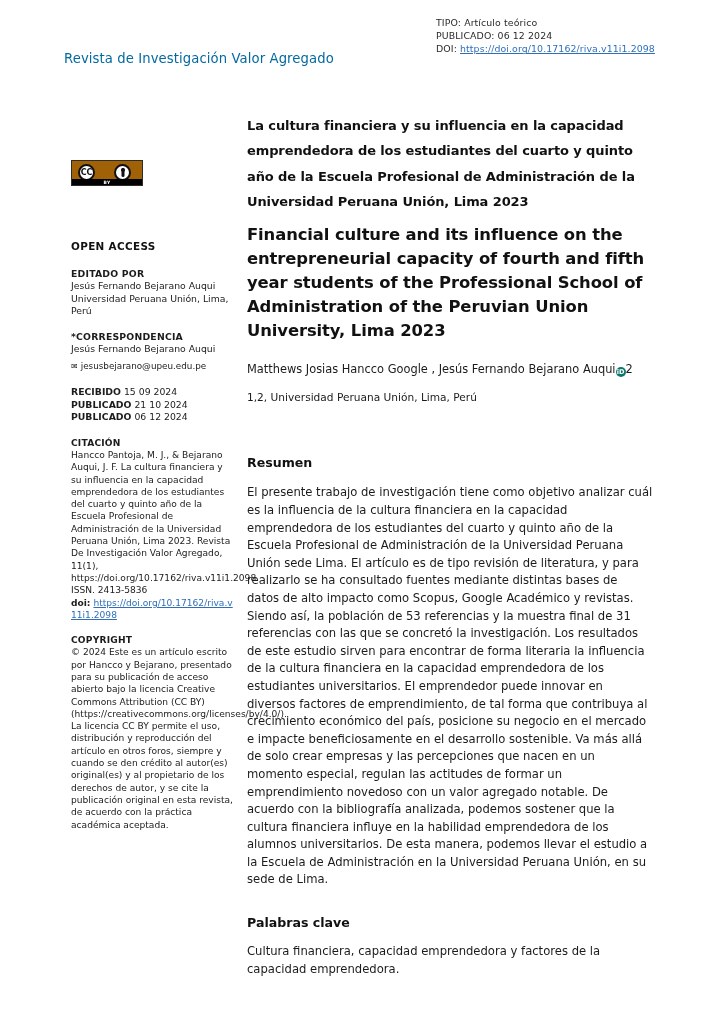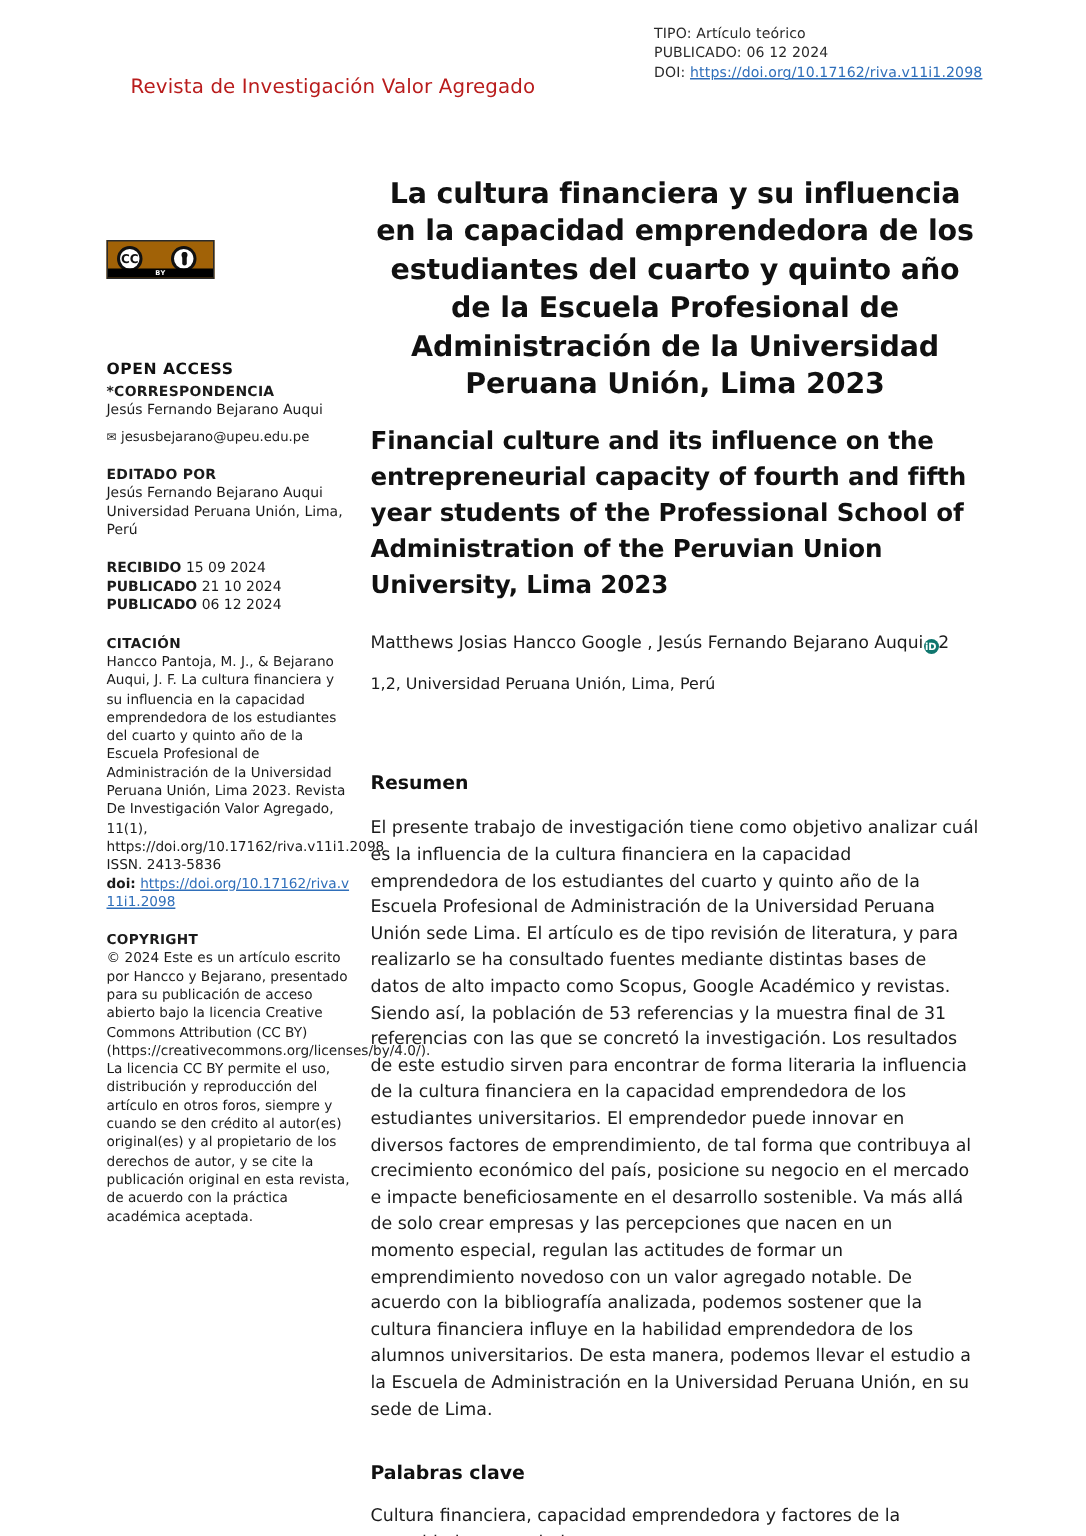--- a/index.html
+++ b/index.html
@@ -37,23 +37,22 @@
   .header-meta .lbl { }
   .doi-link {
     color: #2f6fba;
     text-decoration: underline;
   }
   .journal-name {
     position: absolute;
     left: 64px;
     top: 51px;
     font-size: 13.2px;
-    color: #b91c1c;
+    color: #0369a1;
     letter-spacing: 0.1px;
-    margin-left: 23px;
   }
 
   
   .left-col {
     position: absolute;
     left: 71px;
     top: 160px;
     width: 162px;
   }
   .cc-badge {
@@ -119,21 +118,21 @@
     height: 4px;
     border-radius: 50%;
     background: #111;
   }
 
   .open-access {
     font-size: 10.4px;
     font-weight: bold;
     letter-spacing: 0.35px;
     color: #111;
-    margin-bottom: 4px;
+    margin-bottom: 16px;
   }
   .block {
     font-size: 9.3px;
     line-height: 12.4px;
     color: #1b1b1b;
     margin-bottom: 13px;
   }
   .block .head {
     font-weight: bold;
     letter-spacing: 0.2px;
@@ -168,24 +167,23 @@
   }
 
   
   .main-col {
     position: absolute;
     left: 247px;
     top: 104px;
     width: 406px;
   }
   .title-es {
-    font-size: 19px;
+    font-size: 13px;
     line-height: 25.5px;
     font-weight: bold;
-    text-align: center;
     color: #111;
     letter-spacing: -0.1px;
   }
   .title-en {
     margin-top: 8px;
     font-size: 16.4px;
     line-height: 24px;
     font-weight: bold;
     text-align: left;
     color: #111;
@@ -262,30 +260,30 @@
         <span class="dot"></span>
           <span class="person"></span>
       </div>
       <div class="strip"></div>
       <div class="by-text">BY</div>
     </div>
 
     <div class="open-access">OPEN ACCESS</div>
 
     <div class="block">
+      <div class="head">EDITADO POR</div>
+      <div>Jesús Fernando Bejarano Auqui Universidad Peruana Unión, Lima, Perú</div>
+    </div>
+
+    <div class="block">
       <div class="head">*CORRESPONDENCIA</div>
       <div>Jesús Fernando Bejarano Auqui</div>
       <div class="mail-row">
         <span class="mail-icon">✉</span><span>jesusbejarano@upeu.edu.pe</span>
       </div>
-    </div>
-
-    <div class="block">
-      <div class="head">EDITADO POR</div>
-      <div>Jesús Fernando Bejarano Auqui Universidad Peruana Unión, Lima, Perú</div>
     </div>
 
     <div class="block dates">
       <div class="dline">
         <span class="head-inline">RECIBIDO</span>
         <span>15 09 2024</span>
       </div>
       <div class="dline">
         <span class="head-inline">PUBLICADO</span>
         <span>21 10 2024</span>

